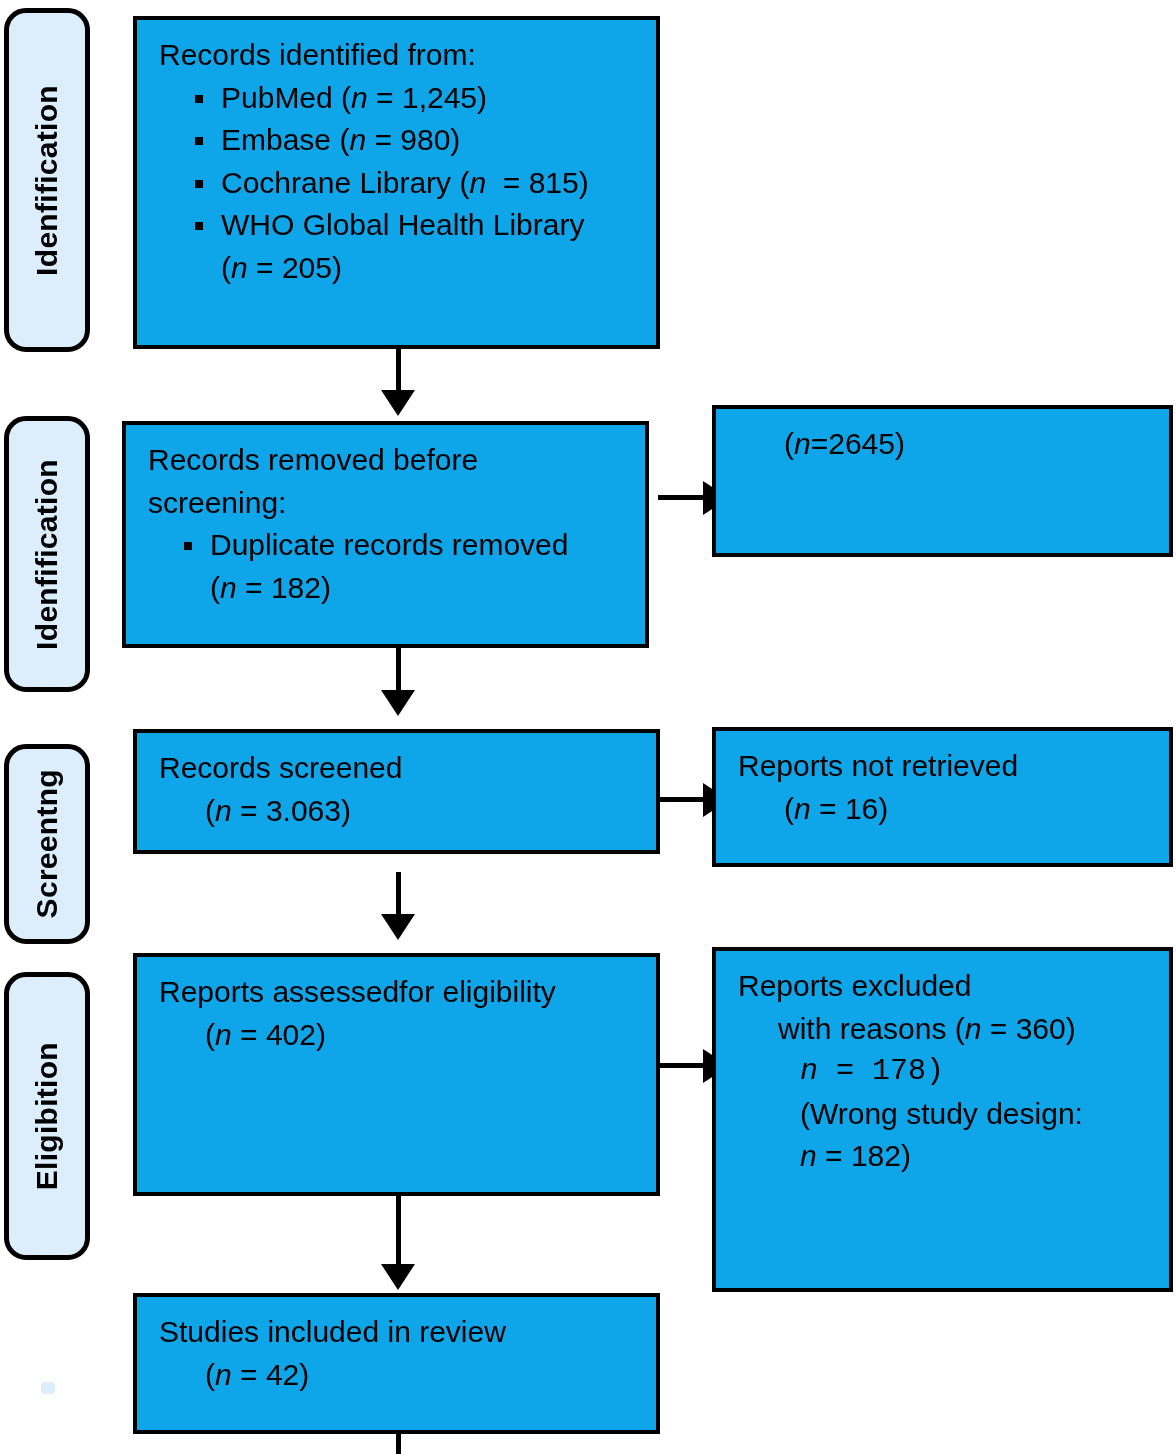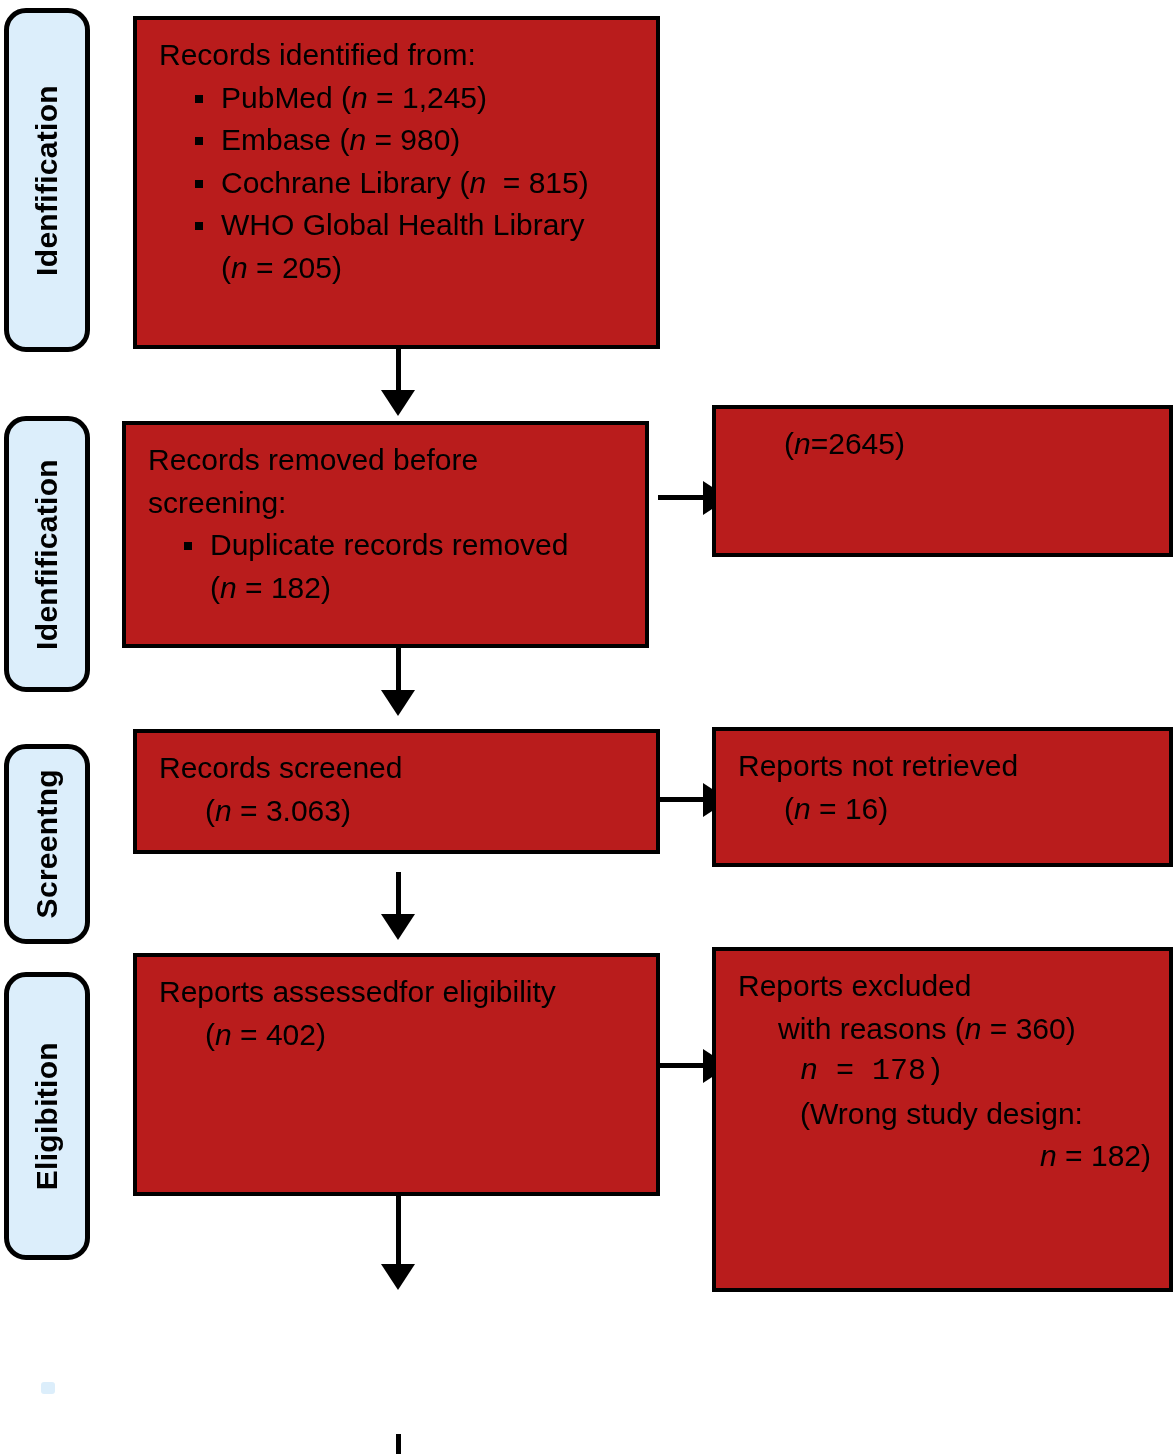--- a/index.html
+++ b/index.html
@@ -37,21 +37,21 @@
     font-size: 30px;
     letter-spacing: 0.3px;
     white-space: nowrap;
     line-height: 1;
   }
 
   
   .flow-box {
     position: absolute;
     box-sizing: border-box;
-    background: #b91c1c;
+    background: #0ea5e9;
     border: 4px solid #000000;
     padding: 14px 18px 10px 22px;
   }
   .flow-box .line {
     font-size: 30px;
     line-height: 1.42;
     white-space: pre-wrap;
   }
   .flow-box .line.indent-1 {
     padding-left: 46px;
@@ -199,25 +199,29 @@
   </div>
 
   <div class="h-line" style="left:658px; top:1063px; width:50px;"></div>
   <div class="arrow-right" style="left:703px; top:1049px;"></div>
 
   <div class="flow-box" style="left:712px; top:947px; width:461px; height:345px;">
     <div class="line">Reports excluded</div>
     <div class="line indent-2">with reasons (<span class="ital">n</span> = 360)</div>
     <div class="line" style="padding-left:62px;font-family:Liberation Mono, monospace;"><span class="ital">n</span> = 178)</div>
     <div class="line" style="padding-left:62px;">(Wrong study design:</div>
-    <div class="line" style="padding-left:62px;text-align:right;"><span class="ital">n</span> = 182)</div>
+    <div class="line" style="padding-left:62px;"><span class="ital">n</span> = 182)</div>
   </div>
 
   <div class="v-line" style="left:396px; top:1196px; height:50px;"></div>
   <div class="arrow-down" style="left:381px; top:1264px;"></div>
   <div class="v-line" style="left:396px; top:1240px; height:28px;"></div>
 
+  <div class="flow-box" style="left:133px; top:1293px; width:527px; height:141px;">
+    <div class="line">Studies included in review</div>
+    <div class="line indent-1">(<span class="ital">n</span> = 42)</div>
+  </div>
 
   <div class="v-line" style="left:396px; top:1434px; height:20px;"></div>
 
   <div class="artifact" style="left:41px; top:1382px; width:14px; height:12px;"></div>
 
 </div>
 
 </body></html>

